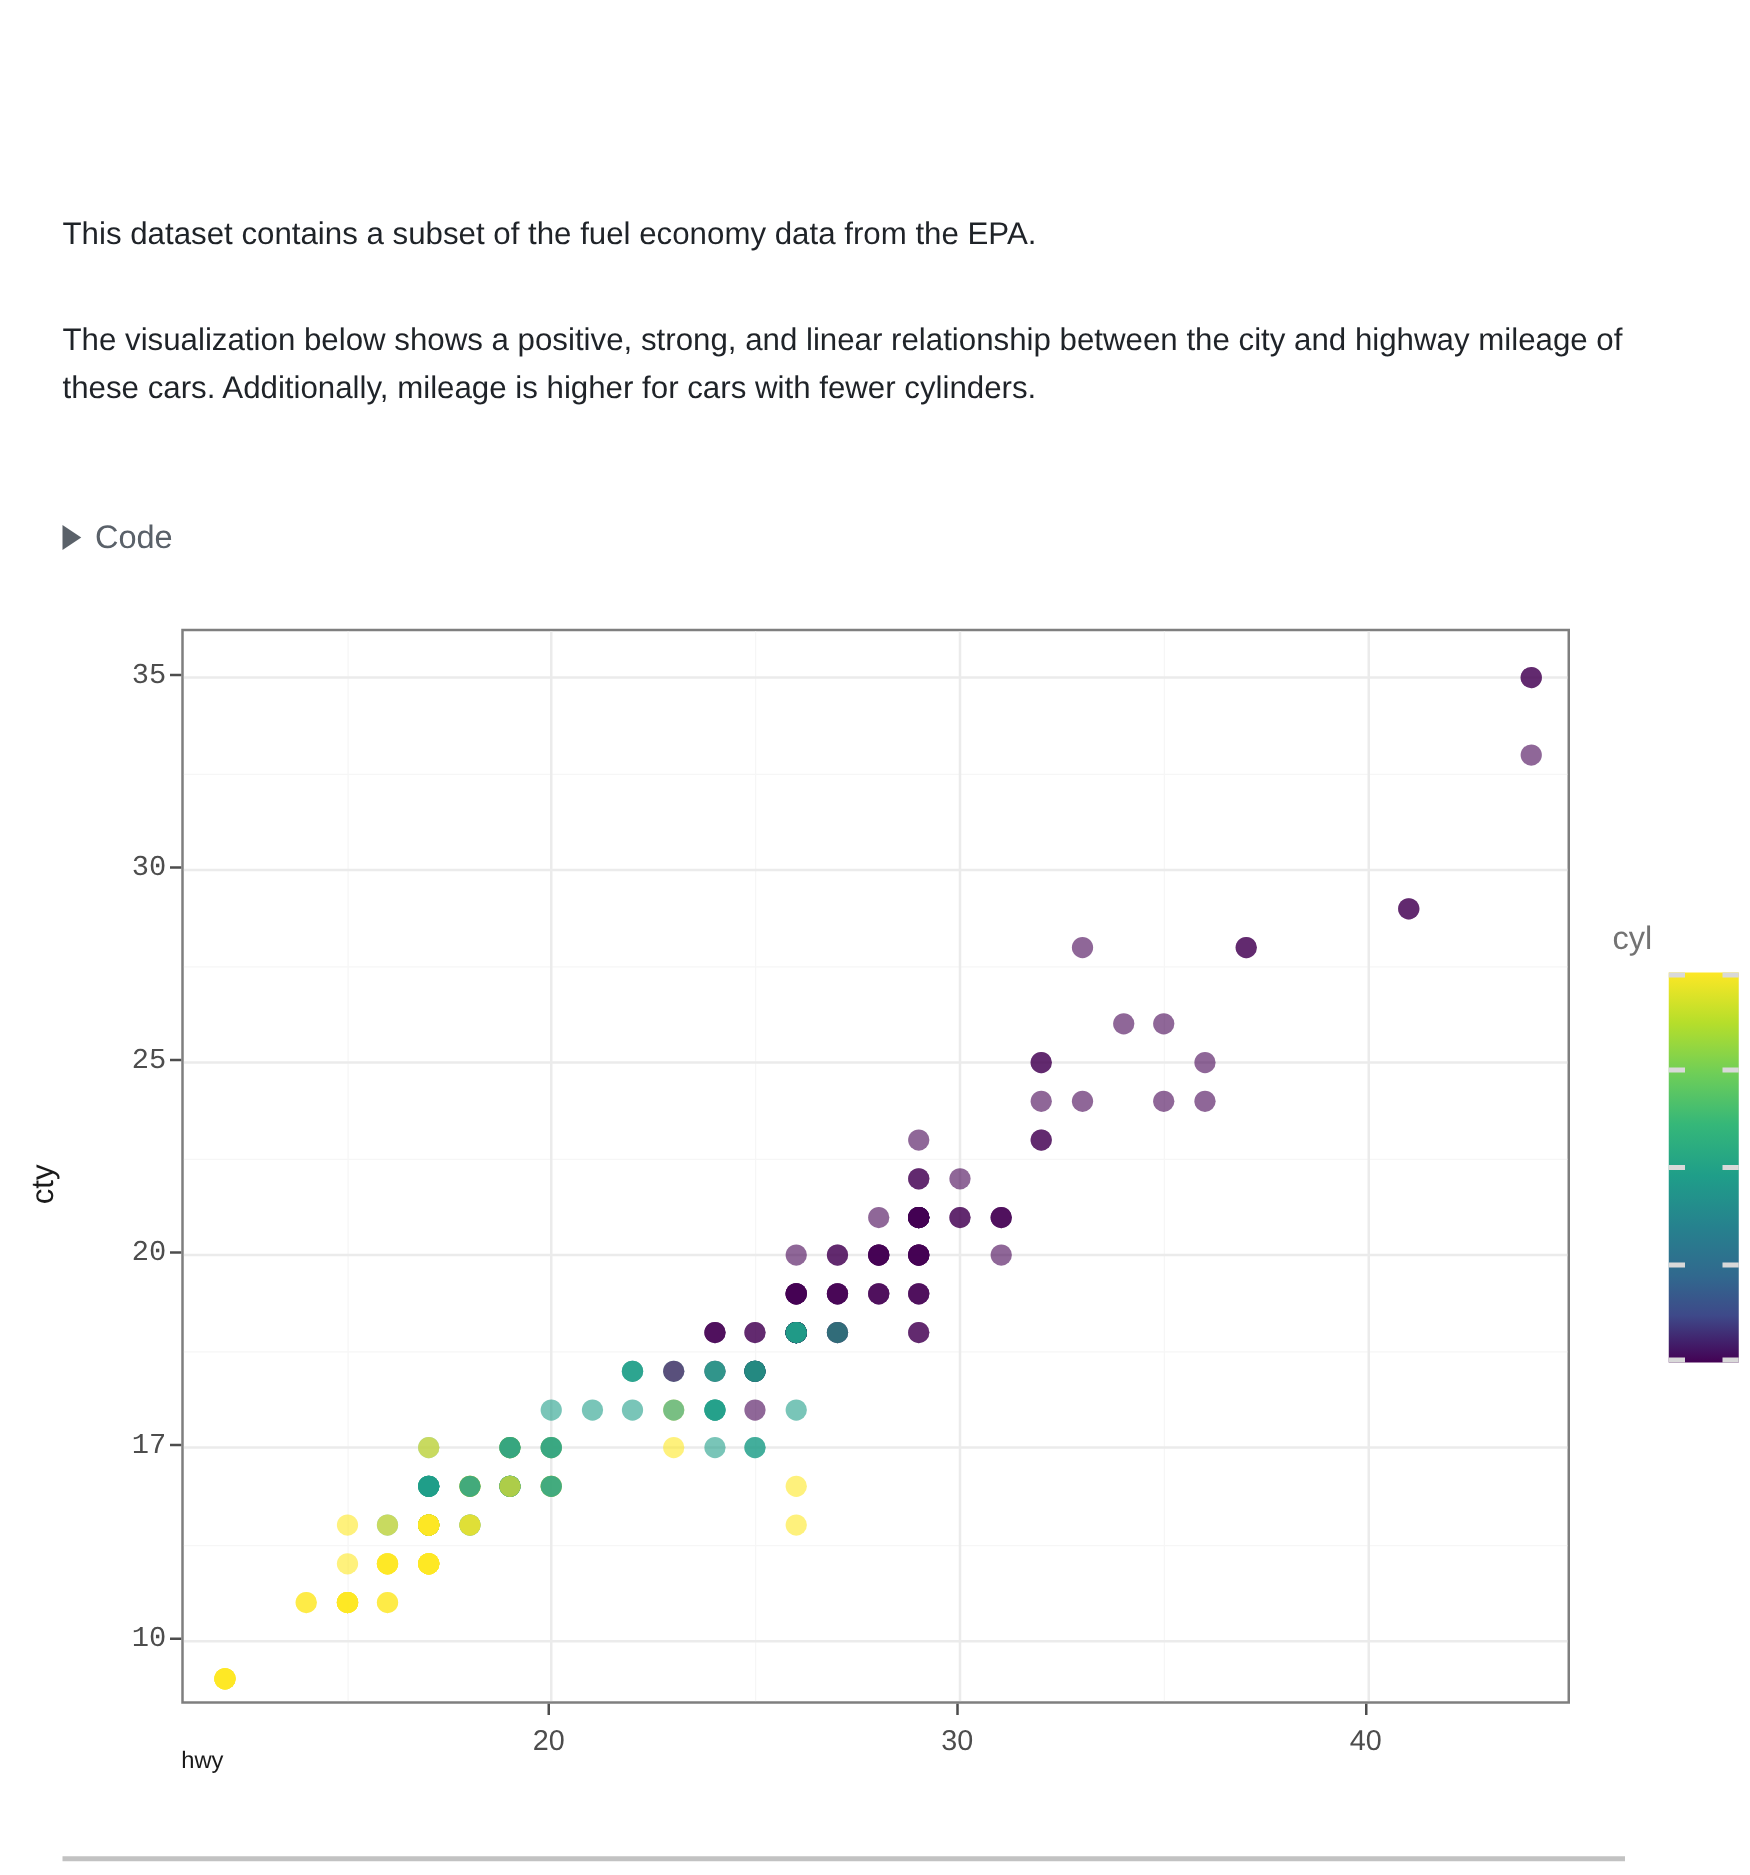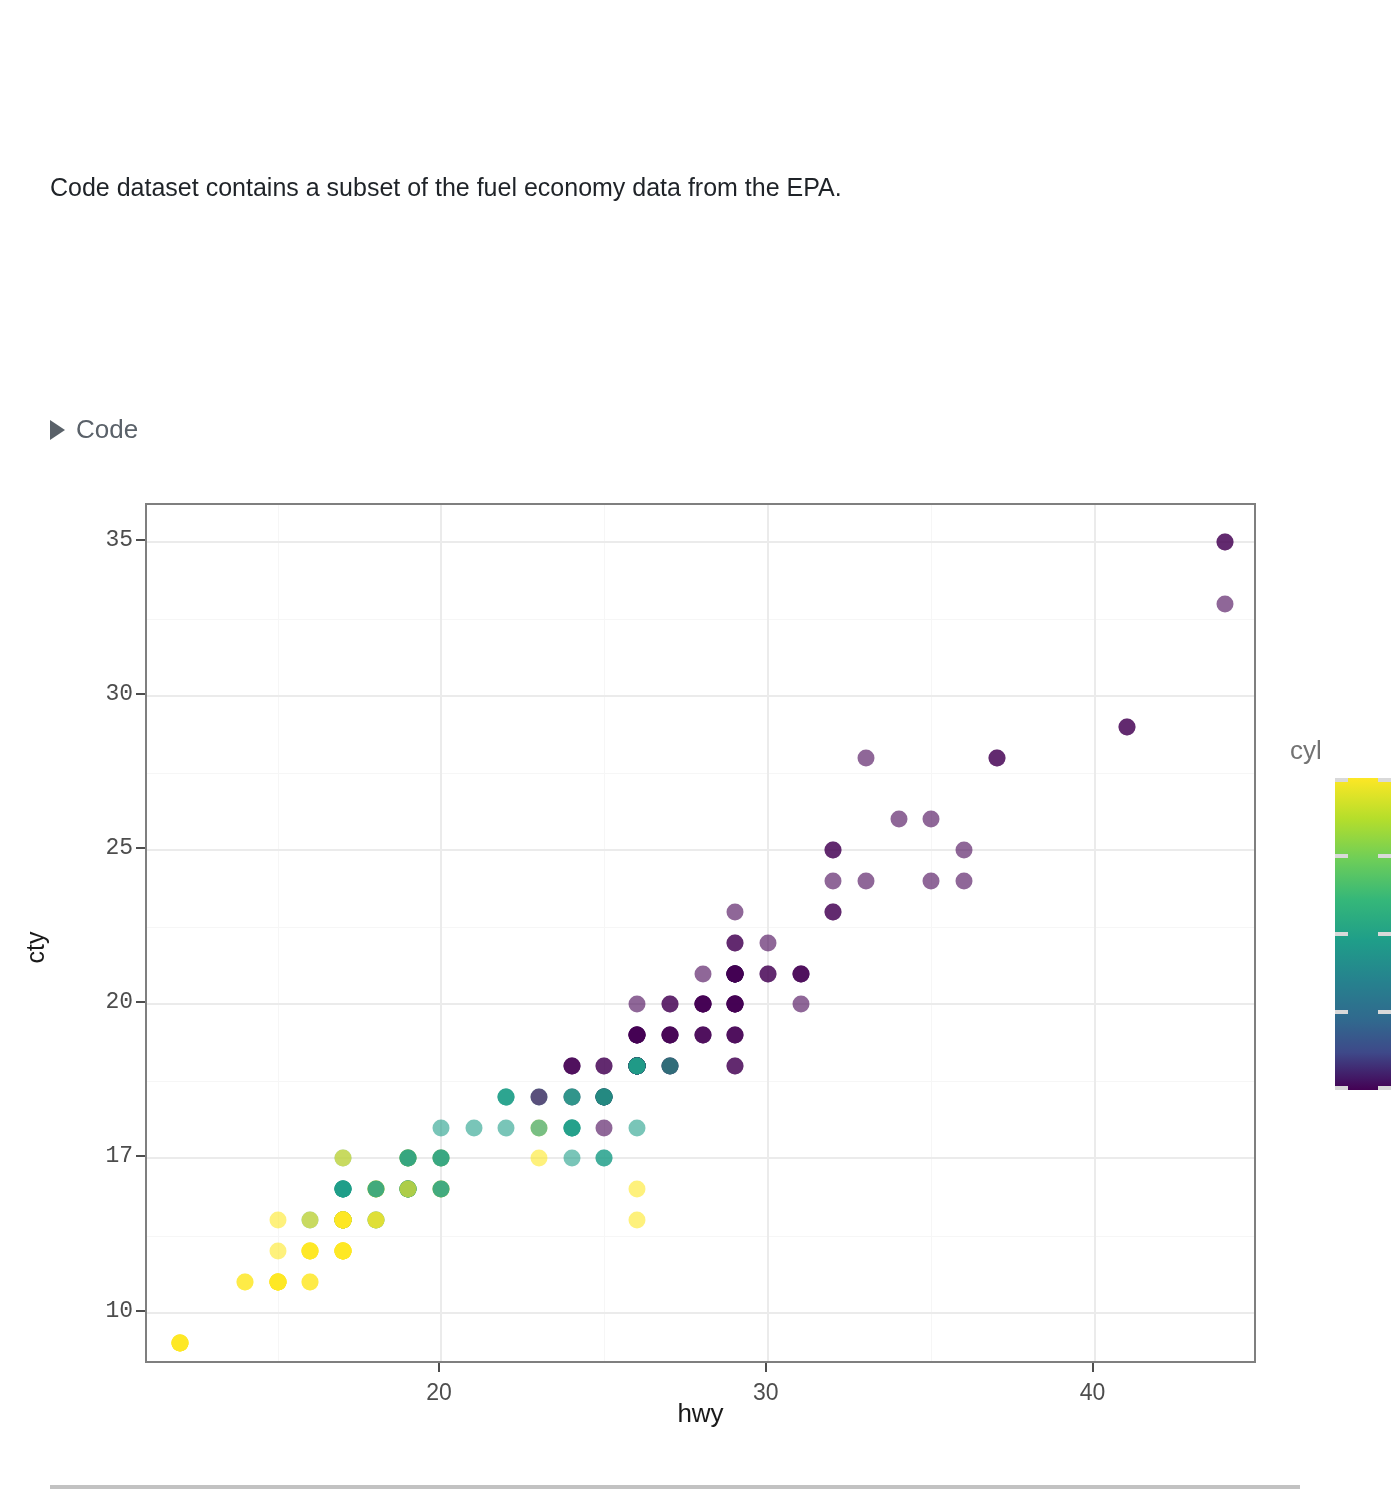--- a/index.html
+++ b/index.html
@@ -135,22 +135,21 @@
     width: 2px;
     height: 9px;
     background: #4d4d4d;
     transform: translateX(-50%);
   }
   .axis-title-x {
     position: absolute;
     top: 918px;
     left: 105px;
     width: 1111px;
-    text-align: center;
-    font-size: 26px;
+    font-size: 19px;
     color: #1a1a1a;
   }
   .axis-title-y {
     position: absolute;
     left: -5px;
     top: 453px;
     font-size: 25px;
     color: #1a1a1a;
     transform: rotate(-90deg) translateX(-50%);
     transform-origin: left center;
@@ -204,21 +203,22 @@
     height: 4px;
     background: #c2c2c2;
   }
 </style>
 </head>
 <body>
 
 <div class="page">
 
 
-  <p class="para para-1">Code dataset contains a subset of the fuel economy data from the EPA.</p>
+  <p class="para para-1">This dataset contains a subset of the fuel economy data from the EPA.</p>
+  <p class="para para-2">The visualization below shows a positive, strong, and linear relationship between the city and highway mileage of these cars. Additionally, mileage is higher for cars with fewer cylinders.</p>
 
   <div class="code-details">
     <span class="disclosure-tri"></span>
     <span class="code-label">Code</span>
   </div>
 
   <div class="plot">
     <div class="panel" id="panel">
         <div class="gridline-minor-h" style="top: 730.538px;"></div>
         <div class="gridline-minor-h" style="top: 576.416px;"></div>

